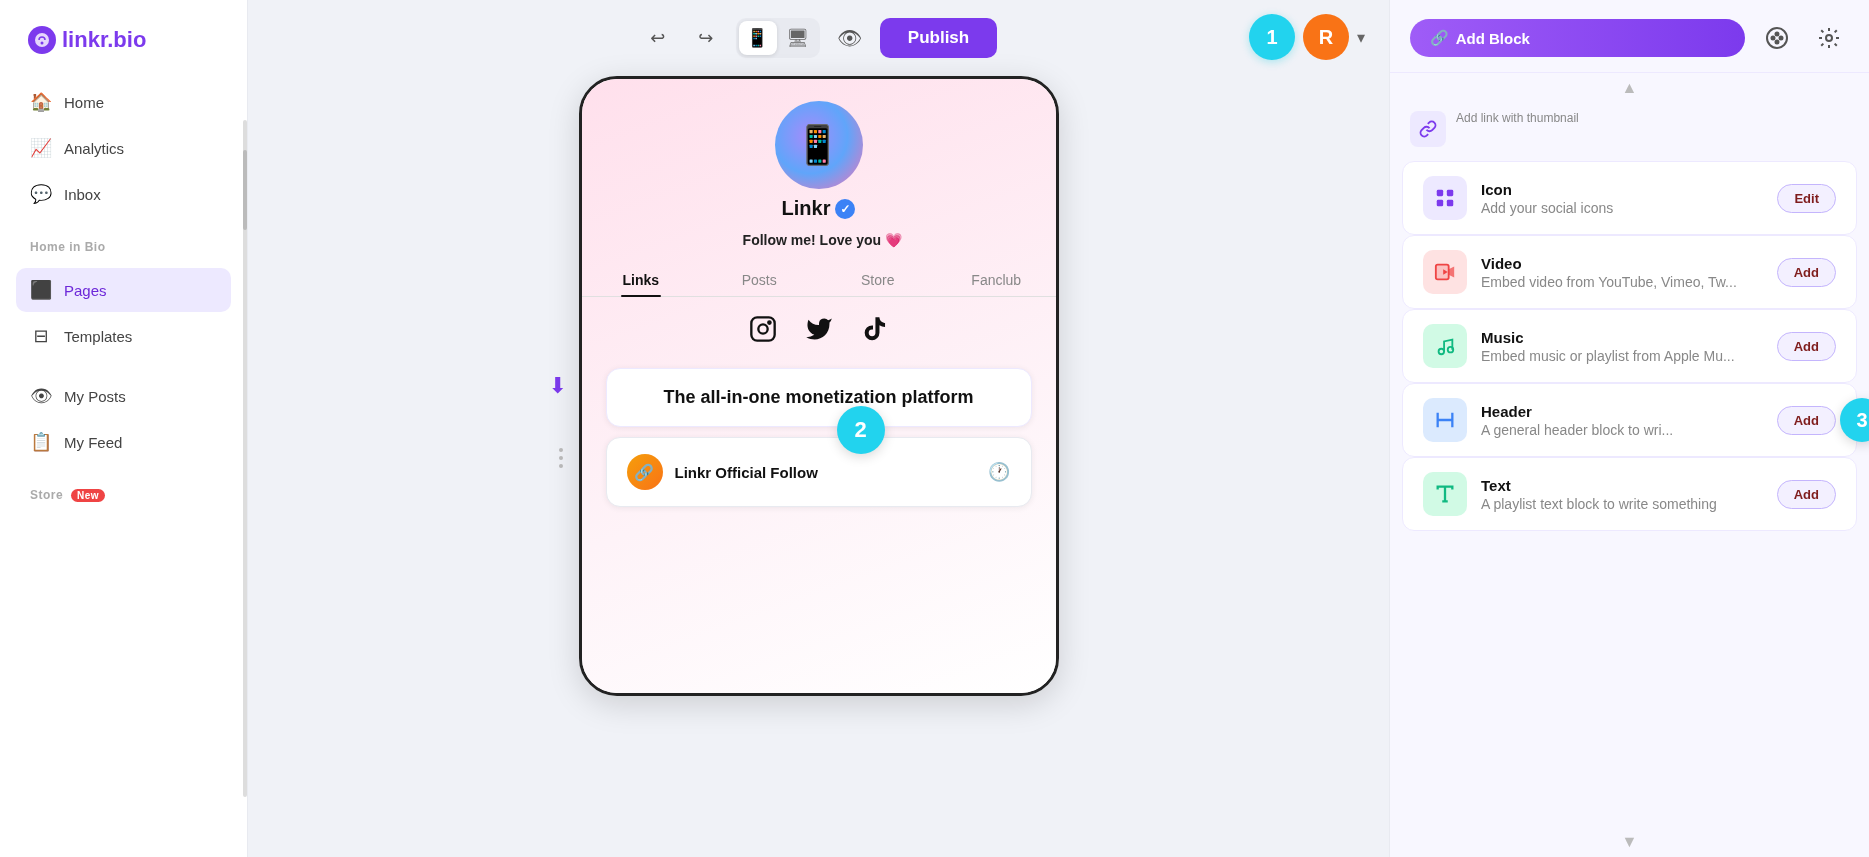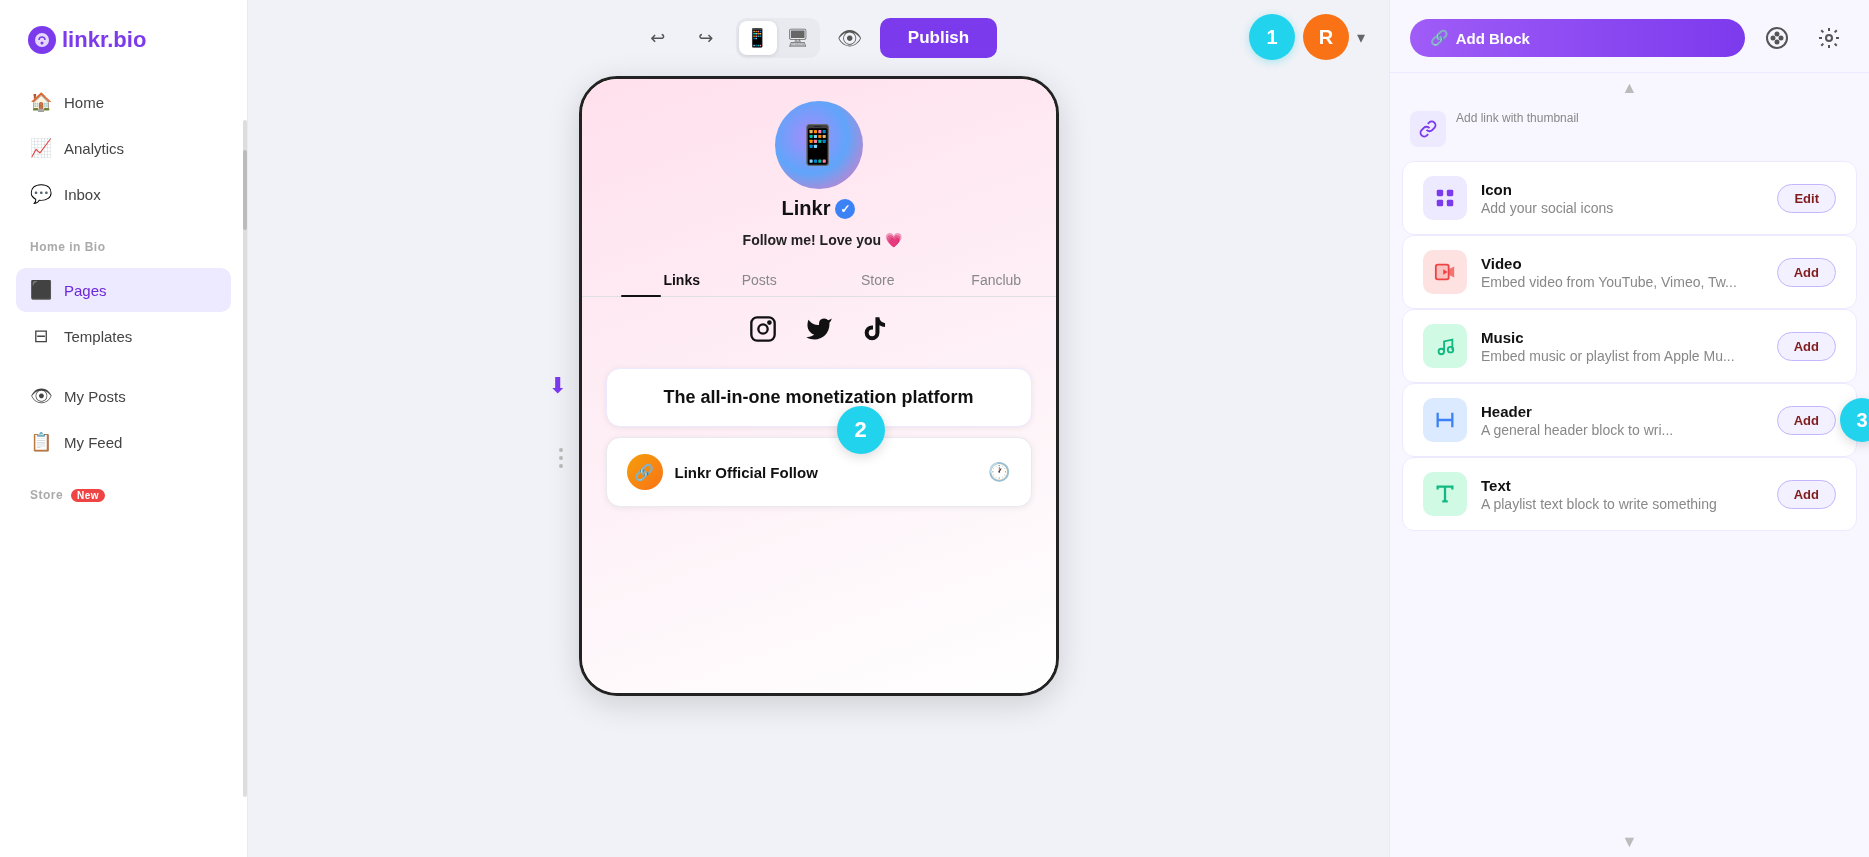--- a/index.html
+++ b/index.html
@@ -232,21 +232,20 @@
       padding: 10px 0 8px;
       font-size: 14px;
       font-weight: 500;
       color: #888;
       cursor: pointer;
       position: relative;
     }
     .phone-tab.active {
       color: #111;
       font-weight: 700;
-      text-align: right;
     }
     .phone-tab.active::after {
       content: '';
       position: absolute;
       bottom: -1px; left: 50%; transform: translateX(-50%);
       width: 40px; height: 2.5px;
       background: #111;
       border-radius: 2px;
     }
     .phone-social-icons {

